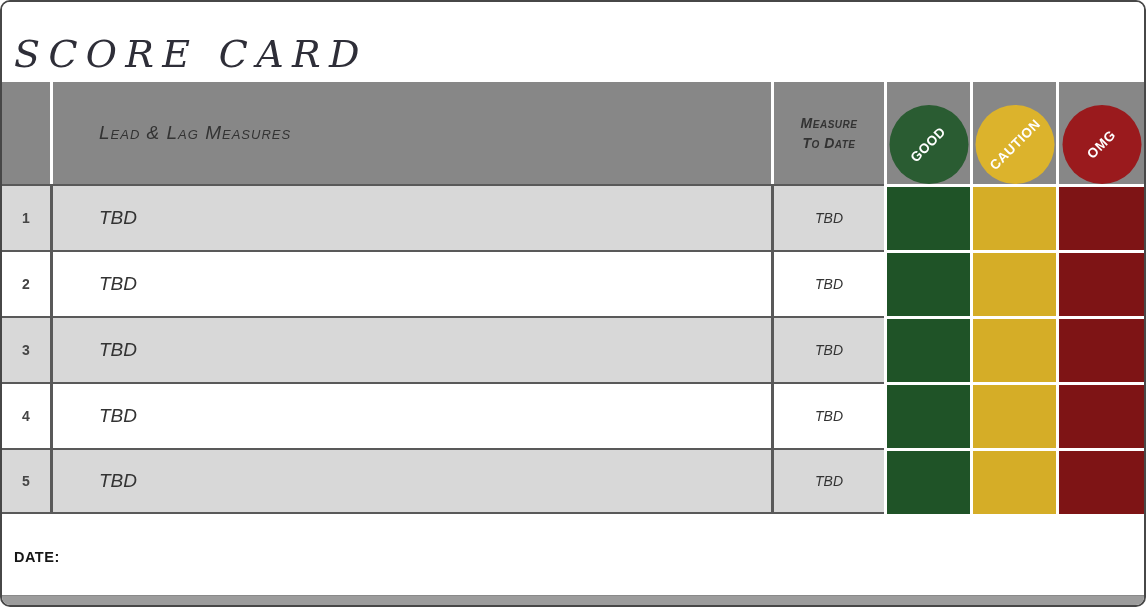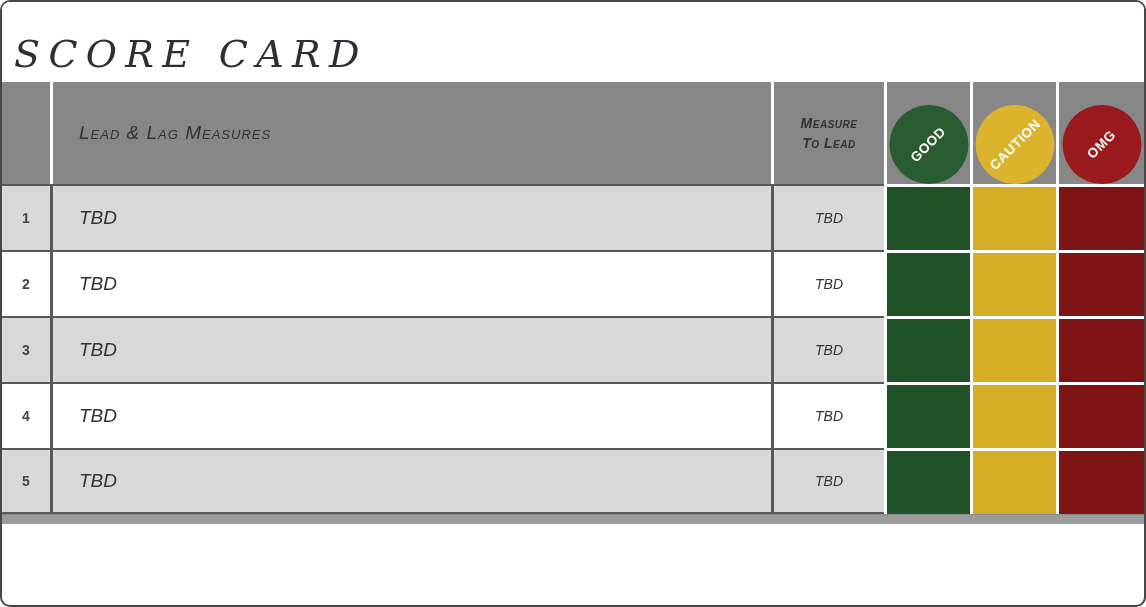--- a/index.html
+++ b/index.html
@@ -94,21 +94,21 @@
   .vsep.dk { background: #595959; border: none; }
   .row .vsep.wt { background: #ffffff; border: none; }
   .row.odd  .c-num, .row.odd  .c-meas, .row.odd  .c-mtd { background: #d8d8d8; }
   .row.even .c-num, .row.even .c-meas, .row.even .c-mtd { background: #ffffff; }
   .c-num {
     display: flex; align-items: center; justify-content: center;
     font-weight: bold; font-size: 14px; color: #454545;
   }
   .c-meas {
     display: flex; align-items: center;
-    padding-left: 26px;
+    padding-left: 46px;
     font-style: italic;
     font-size: 19px;
     color: #333333;
   }
   .c-mtd {
     display: flex; align-items: center; justify-content: center;
     font-style: italic;
     font-size: 14px;
     color: #333333;
   }
@@ -142,21 +142,21 @@
     <h1>SCORE CARD</h1>
   </div>
 
   <div class="trow thead">
     <div class="c-num"></div>
     <div class="vsep"></div>
     <div class="c-meas h-meas">Lead &amp; Lag Measures</div>
     <div class="vsep"></div>
     <div class="c-mtd h-mtd">
       <span>Measure</span>
-      <span>To Lead</span>
+      <span>To Date</span>
     </div>
     <div class="vsep"></div>
     <div class="c-stat h-stat">
       <div class="badge good">
         <span>GOOD</span>
       </div>
     </div>
     <div class="vsep"></div>
     <div class="c-stat h-stat">
       <div class="badge caution">
@@ -234,16 +234,19 @@
     <div class="vsep dk"></div>
     <div class="c-mtd dk">TBD</div>
     <div class="vsep wt"></div>
     <div class="c-stat wt cell-good"></div>
     <div class="vsep wt"></div>
     <div class="c-stat wt cell-caution"></div>
     <div class="vsep wt"></div>
     <div class="c-last wt cell-omg"></div>
   </div>
 
+  <div class="date-area">
+    <span class="date-label">DATE:</span>
+  </div>
 
   <div class="footer-bar"></div>
 
 </div>
 
 </body></html>

